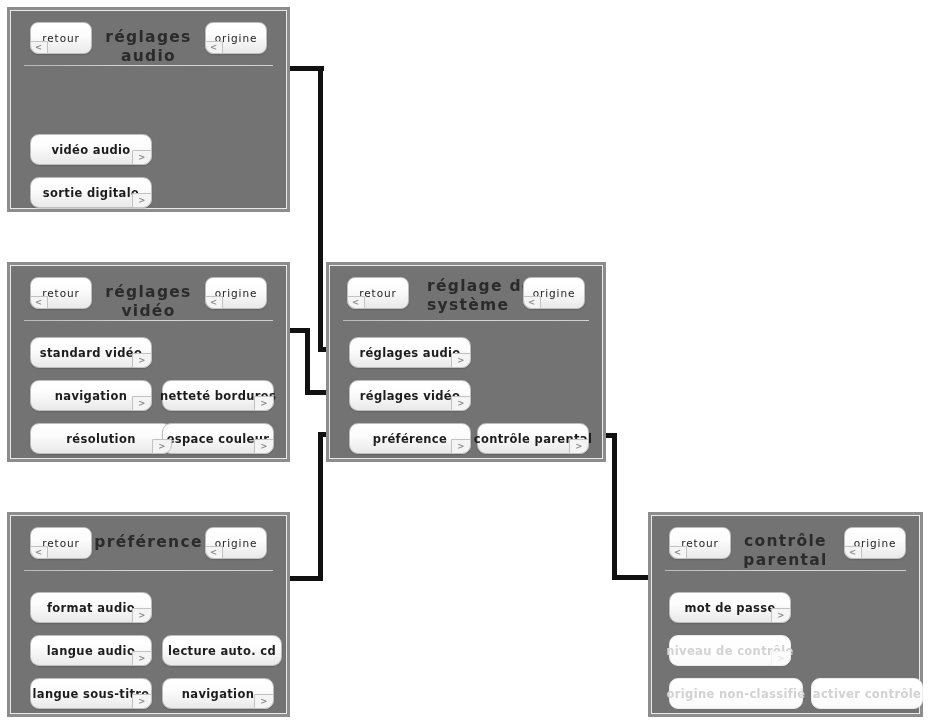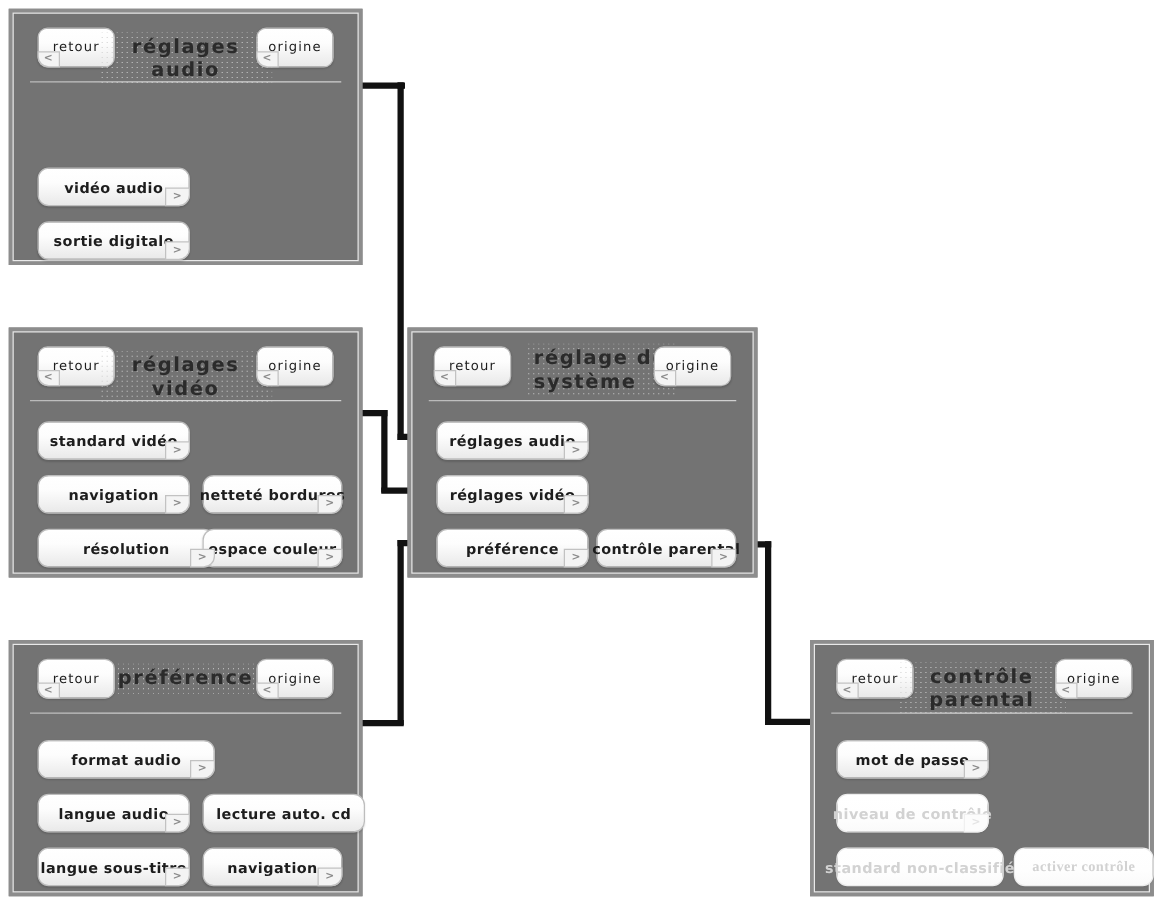--- a/index.html
+++ b/index.html
@@ -257,29 +257,29 @@
       <span class="notch bl">&lt;</span>
     </div>
     <div class="title center">préférence</div>
     <div class="btn small" style="right:20px;top:12px;">
       <span class="lbl">origine</span>
       <span class="notch bl">&lt;</span>
     </div>
   </div>
   <div class="sep"></div>
 
-  <div class="btn menu" style="left:20px;top:77px;width:142px;">
+  <div class="btn menu" style="left:20px;top:77px;width:122px;">
     <span class="lbl">format audio</span>
     <span class="notch br">&gt;</span>
   </div>
   <div class="btn menu" style="left:20px;top:120px;width:122px;">
     <span class="lbl">langue audio</span>
     <span class="notch br">&gt;</span>
   </div>
-  <div class="btn menu" style="left:152px;top:120px;width:130px;text-align:center;">
+  <div class="btn menu" style="left:152px;top:120px;width:120px;text-align:center;">
     <span class="lbl">lecture auto. cd</span>
   </div>
   <div class="btn menu" style="left:20px;top:163px;width:122px;">
     <span class="lbl">langue sous-titre</span>
     <span class="notch br">&gt;</span>
   </div>
   <div class="btn menu" style="left:152px;top:163px;width:112px;">
     <span class="lbl">navigation</span>
     <span class="notch br">&gt;</span>
   </div>
@@ -302,18 +302,18 @@
 
   <div class="btn menu" style="left:18px;top:77px;width:122px;">
     <span class="lbl">mot de passe</span>
     <span class="notch br">&gt;</span>
   </div>
   <div class="btn menu disabled" style="left:18px;top:120px;width:122px;">
     <span class="lbl">niveau de contrôle</span>
     <span class="notch br">&gt;</span>
   </div>
   <div class="btn menu disabled" style="left:18px;top:163px;width:134px;">
-    <span class="lbl">standard non-classifié</span>
-  </div>
-  <div class="btn menu disabled" style="left:160px;top:163px;width:112px;font-family:Liberation Serif, serif;">
+    <span class="lbl">origine non-classifié</span>
+  </div>
+  <div class="btn menu disabled" style="left:160px;top:163px;width:112px;">
     <span class="lbl">activer contrôle</span>
   </div>
 </div>
 
 </body></html>

